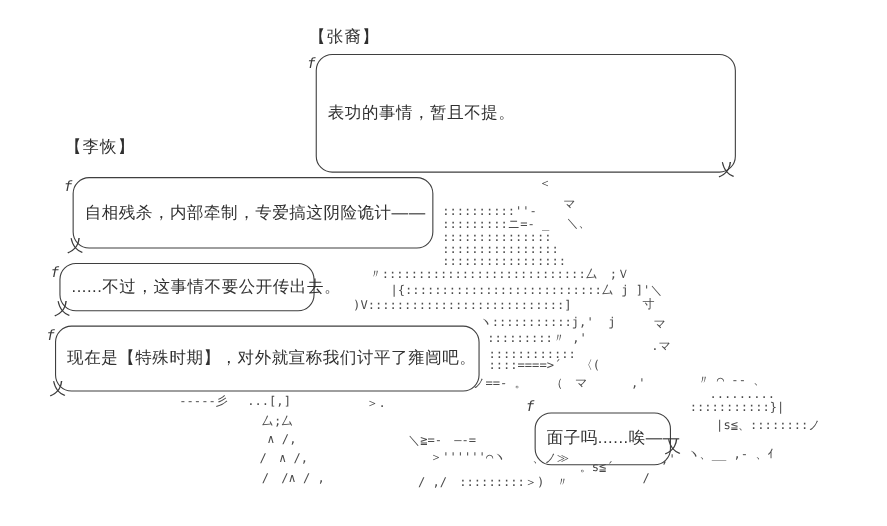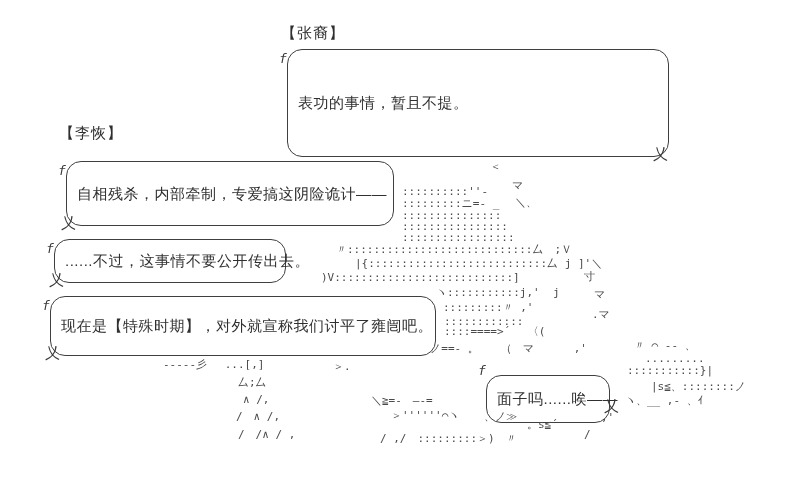--- a/index.html
+++ b/index.html
@@ -109,21 +109,21 @@
       <div class="aa-frag" style="left: 594px; top: 288px;">マ</div>
       <div class="aa-frag" style="left: 443px; top: 301px;">:::::::::〃 ,'</div>
       <div class="aa-frag" style="left: 592px; top: 308px;">.マ</div>
       <div class="aa-frag" style="left: 444px; top: 315px;">::::::::::::</div>
       <div class="aa-frag" style="left: 444px; top: 325px;">::::====&gt;´　 〈(</div>
       <div class="aa-frag" style="left: 430px; top: 342px;">ノ==‐ 。　　（　マ　　　 ,'</div>
       <div class="aa-frag" style="left: 634px; top: 339px;">〃 ⌒ ‐- 、</div>
       <div class="aa-frag" style="left: 645px; top: 352px;">.........</div>
       <div class="aa-frag" style="left: 627px; top: 364px;">:::::::::::}|</div>
       <div class="aa-frag" style="left: 622px; top: 380px; margin-left: 29px;">|s≦、::::::::ノ</div>
-      <div class="aa-frag" style="left: 625px; top: 394px; text-align: right;">ヽ、__ ,‐ 、ｲ</div>
+      <div class="aa-frag" style="left: 625px; top: 406px; text-align: right;">ヽ、__ ,‐ 、ｲ</div>
       <div class="aa-frag" style="left: 601px; top: 411px;">,'</div>
       <div class="aa-frag" style="left: 584px; top: 428px;">/</div>
       <div class="aa-frag" style="left: 163px; top: 358px;">‐----彡　 ...[,]</div>
       <div class="aa-frag" style="left: 333px; top: 360px;">＞.</div>
       <div class="aa-frag" style="left: 238px; top: 376px;">厶;厶</div>
       <div class="aa-frag" style="left: 243px; top: 393px;">∧ /,</div>
       <div class="aa-frag" style="left: 236px; top: 410px;">/　∧ /,</div>
       <div class="aa-frag" style="left: 238px; top: 428px;">/　/∧ / ,</div>
       <div class="aa-frag" style="left: 371px; top: 394px;">＼≧=‐　—‐=</div>
       <div class="aa-frag" style="left: 391px; top: 409px;">＞''''''⌒ヽ</div>

